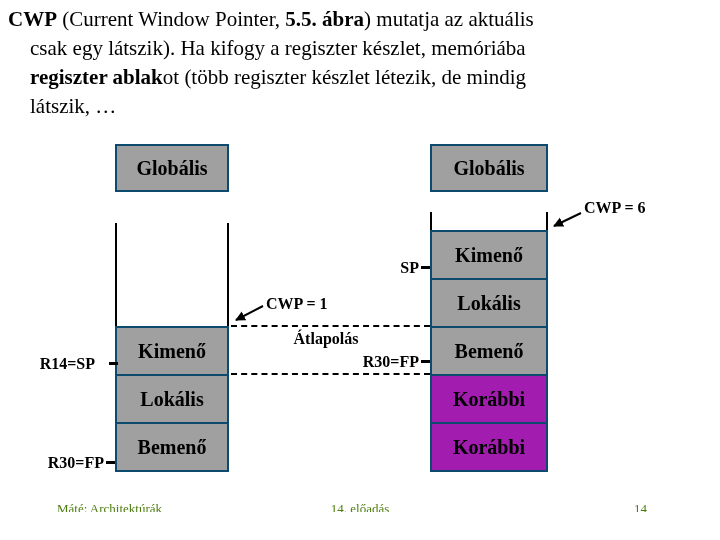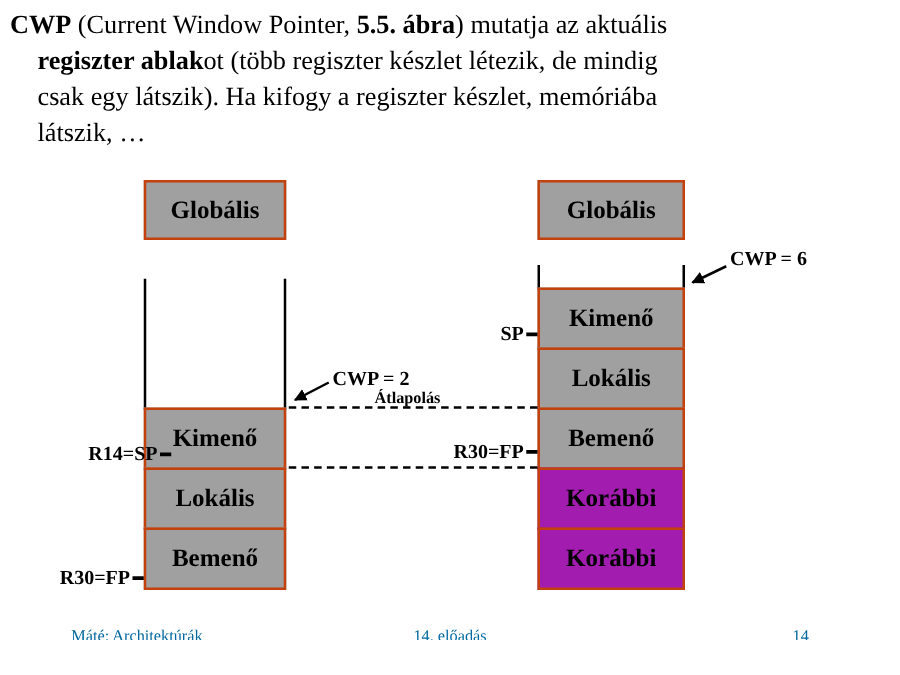--- a/index.html
+++ b/index.html
@@ -23,21 +23,21 @@
     line-height: 29px;
   }
   .title .line { white-space: nowrap; }
   .title .line.indent { padding-left: 22px; }
   .b { font-weight: bold; }
 
   
   .box {
     position: absolute;
     box-sizing: border-box;
-    border: 2px solid #c2410c;
+    border: 2px solid #0c4a6e;
     display: flex;
     align-items: center;
     justify-content: center;
     font-weight: bold;
     font-size: 20px;
     background: #a0a0a0;
   }
   .box.white { background: #a21caf; }
   .lcol { left: 115px; width: 114px; }
   .rcol { left: 430px; width: 118px; }
@@ -74,44 +74,44 @@
     height: 19px;
     white-space: nowrap;
   }
   .reg-label .tick {
     display: inline-block;
     width: 9px;
     height: 3px;
     background: #000000;
     margin-left: 2px;
   }
-  #lbl-r14sp     { right: 583px; top: 354px; }
+  #lbl-r14sp     { right: 602px; top: 354px; gap: 12px; }
   #lbl-r30fp-l   { right: 605px; top: 453px; }
   #lbl-sp        { right: 290px; top: 258px; }
   #lbl-r30fp-mid { right: 290px; top: 352px; }
 
   
   .cwp-label {
     position: absolute;
     font-weight: bold;
     font-size: 16px;
     white-space: nowrap;
   }
   #cwp7 { left: 266px; top: 295px; }
   #cwp6 { left: 584px; top: 199px; }
 
   
   #overlap-label {
     position: absolute;
     left: 240px;
     width: 172px;
-    top: 310px;
+    top: 330px;
     text-align: center;
     font-weight: bold;
-    font-size: 13px;
+    font-size: 16px;
   }
   .dash-line {
     position: absolute;
     left: 231px;
     width: 199px;
     height: 0;
     border-top: 2px dashed #000000;
   }
   #dash-top    { top: 325px; }
   #dash-bottom { top: 373px; }
@@ -121,36 +121,36 @@
     position: absolute;
     left: 0; top: 0;
     pointer-events: none;
   }
 
   
   .footer-item {
     position: absolute;
     top: 501px;
     font-size: 13px;
-    color: #0369a1;
+    color: #4d7c0f;
     white-space: nowrap;
   }
   #footer-author { left: 57px; }
   #footer-lecture { left: 0; right: 0; text-align: center; }
   #footer-page { left: 634px; }
 </style>
 </head>
 <body>
 
 <div class="slide">
 
   <div class="title">
     <div class="line"><span class="b">CWP</span><span> (Current Window Pointer, </span><span class="b">5.5. ábra</span><span>) mutatja az aktuális</span></div>
+    <div class="line indent"><span>csak egy látszik). Ha kifogy a regiszter készlet, memóriába</span></div>
     <div class="line indent"><span class="b">regiszter ablak</span><span>ot (több regiszter készlet létezik, de mindig</span></div>
-    <div class="line indent"><span>csak egy látszik). Ha kifogy a regiszter készlet, memóriába</span></div>
     <div class="line indent"><span>látszik, …</span></div>
   </div>
 
   <div class="box lcol" id="l-global">Globális</div>
   <div class="open-top" id="l-empty"></div>
   <div class="box lcol" id="l-outgoing">Kimenő</div>
   <div class="box lcol" id="l-local">Lokális</div>
   <div class="box lcol" id="l-incoming">Bemenő</div>
 
   <div class="box rcol" id="r-global">Globális</div>
@@ -171,21 +171,21 @@
     </div>
   <div class="reg-label" id="lbl-sp">
       <span>SP</span>
       <span class="tick"></span>
     </div>
   <div class="reg-label" id="lbl-r30fp-mid">
       <span>R30=FP</span>
       <span class="tick"></span>
     </div>
 
-  <div class="cwp-label" id="cwp7">CWP = 2</div>
+  <div class="cwp-label" id="cwp7">CWP = 1</div>
   <div class="cwp-label" id="cwp6">CWP = 6</div>
 
   <div class="dash-line" id="dash-top"></div>
   <div class="dash-line" id="dash-bottom"></div>
   <div id="overlap-label">Átlapolás</div>
 
   <svg id="arrows" width="720" height="540" viewBox="0 0 720 540">
     <defs>
       <marker id="ah" markerUnits="userSpaceOnUse" markerWidth="12" markerHeight="12" refX="9" refY="5" orient="auto">
         <path d="M0,0 L10,5 L0,10 Z" fill="#000000"></path>

